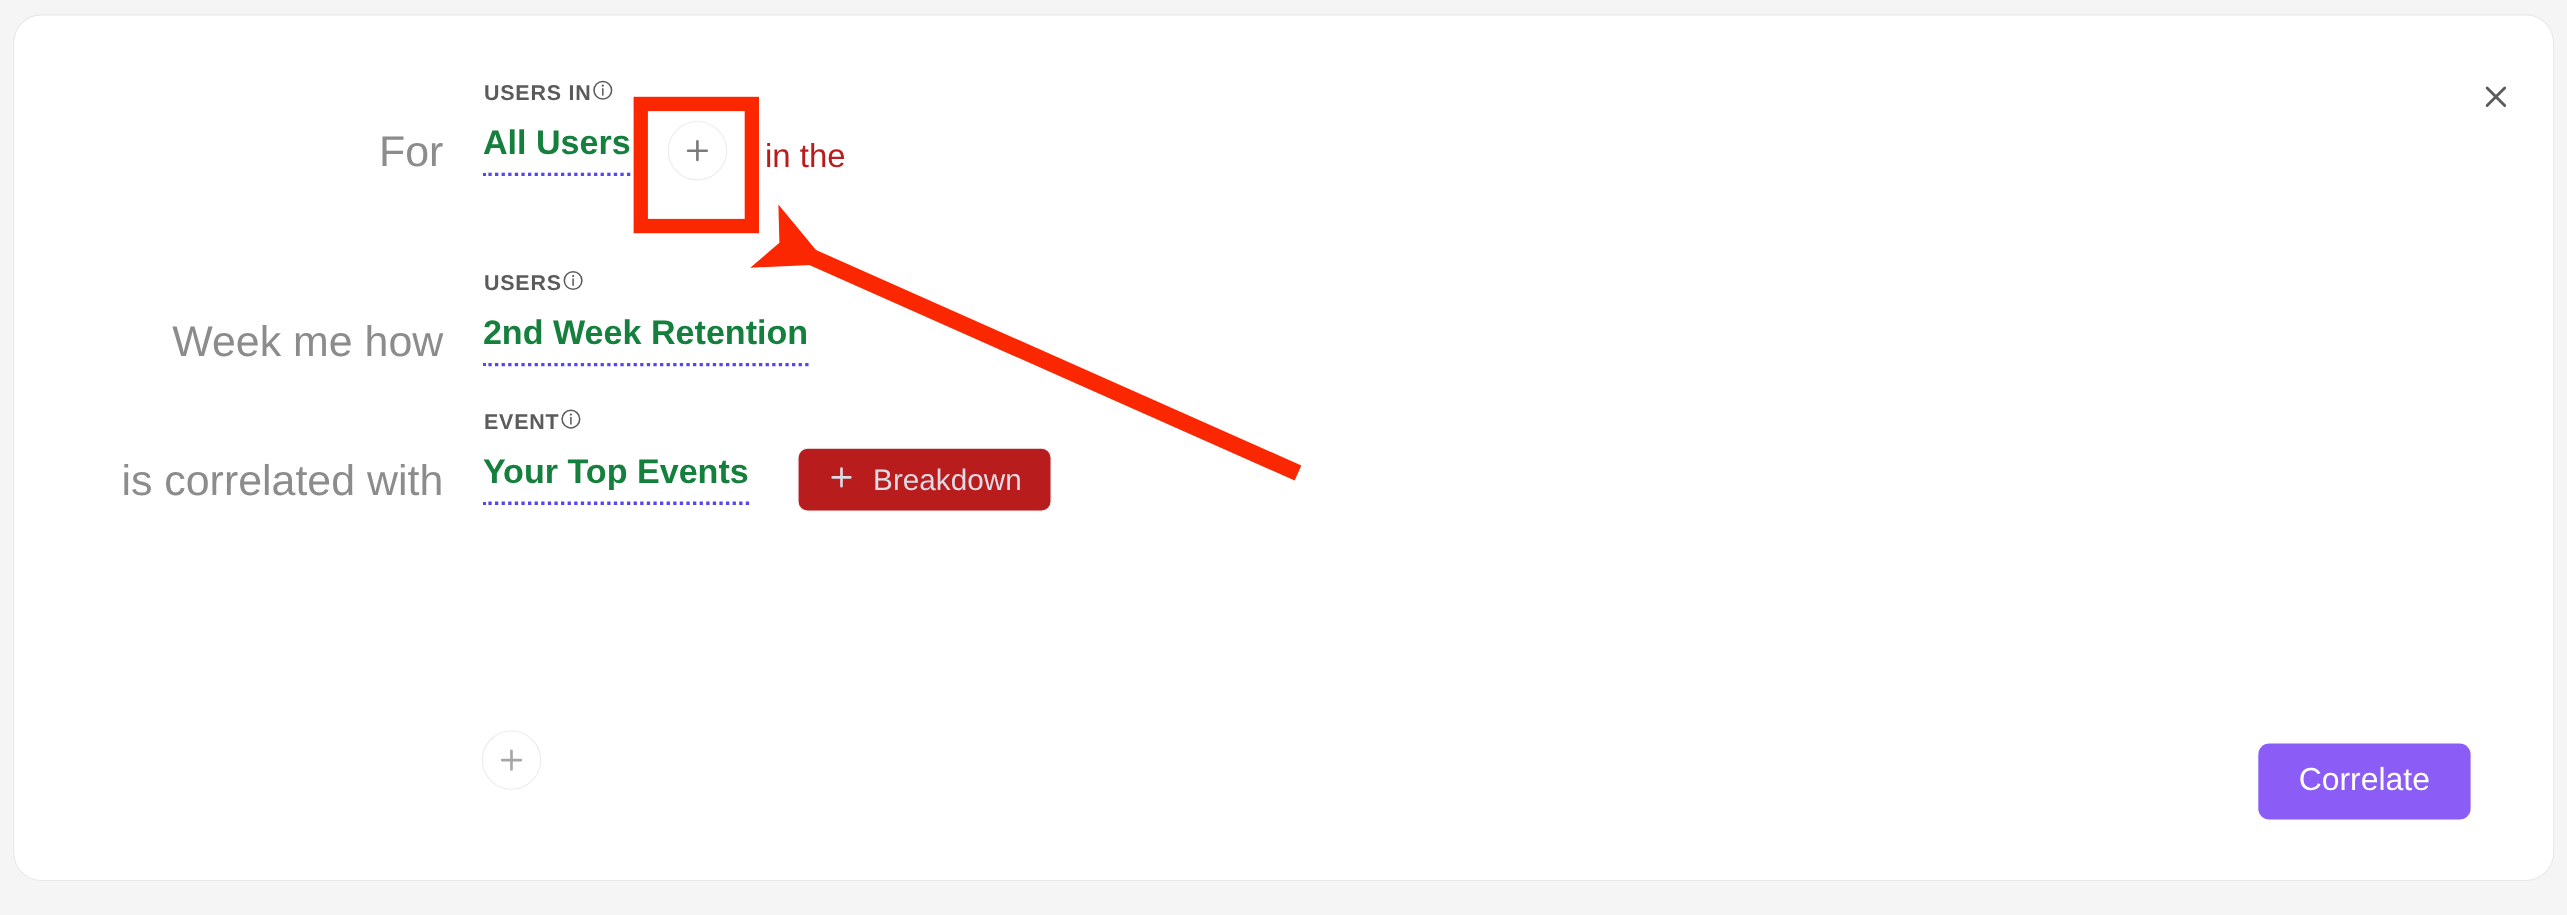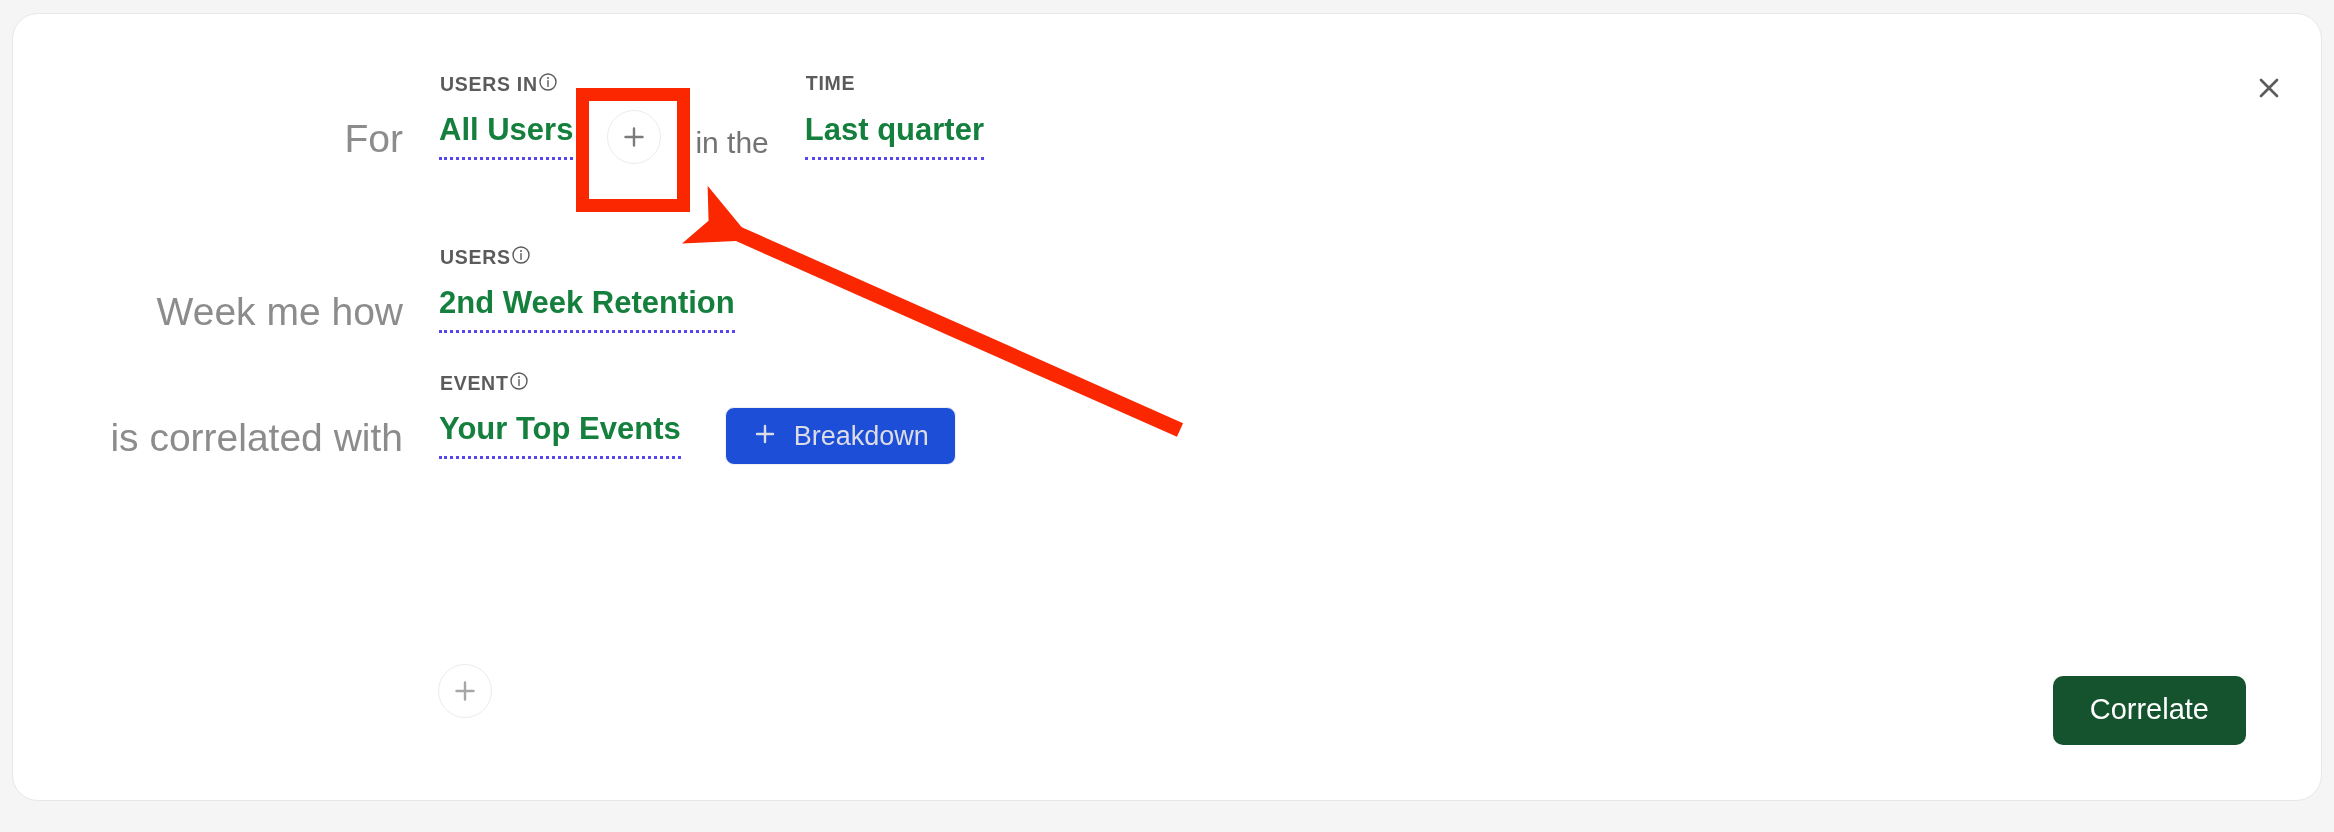--- a/index.html
+++ b/index.html
@@ -94,21 +94,21 @@
     white-space: nowrap;
     line-height: 1.12;
     cursor: pointer;
     border-bottom: 3px dotted #5546f0;
     padding-bottom: 9px;
     display: inline-block;
   }
 
   .mid-text {
     font-size: 30px;
-    color: #737373;
+    color: #b91c1c;
     line-height: 1;
     padding-bottom: 12px;
     margin-left: 34px;
     white-space: nowrap;
   }
 
   
   .circle-plus {
     width: 54px;
     height: 54px;
@@ -129,21 +129,21 @@
   }
 
   
   .breakdown-btn {
     margin-left: 44px;
     margin-bottom: 4px;
     height: 58px;
     padding: 0 26px;
     border: 1.6px solid #f1f1f4;
     border-radius: 9px;
-    background: #1d4ed8;
+    background: #b91c1c;
     display: flex;
     align-items: center;
     gap: 16px;
     cursor: pointer;
   }
   .breakdown-btn .bd-plus { display: block; }
   .breakdown-btn .bd-label {
     font-size: 27px;
     color: #dcdce4;
     white-space: nowrap;
@@ -154,21 +154,21 @@
     position: absolute;
     left: 425px;
     top: 650px;
   }
 
   
   .correlate-btn {
     position: absolute;
     right: 75px;
     bottom: 55px;
-    background: #14532d;
+    background: #8b5cf6;
     color: #fff;
     font-size: 29px;
     border: none;
     border-radius: 10px;
     padding: 19px 37px 21px 37px;
     cursor: pointer;
     font-family: "Liberation Sans", sans-serif;
     line-height: 1;
   }
 
@@ -227,26 +227,20 @@
           <span>
             <svg width="26" height="26" viewBox="0 0 26 26">
               <path d="M13 4.5 L13 21.5 M4.5 13 L21.5 13" stroke="#7b7b7b" stroke-width="2.4" stroke-linecap="round"></path>
             </svg>
           </span>
         </div>
       </div>
 
       <div class="mid-text">in the</div>
 
-      <div class="field">
-        <div class="field-label">
-          <span>TIME</span>
-        </div>
-        <span class="field-value">Last quarter</span>
-      </div>
     </div>
 
     <div class="row row-goal">
       <div class="lead lead-show">Week me how</div>
 
       <div class="field">
         <div class="field-label">
           <span>USERS</span>
           <span class="info-icon">
             <svg width="20" height="20" viewBox="0 0 20 20">

